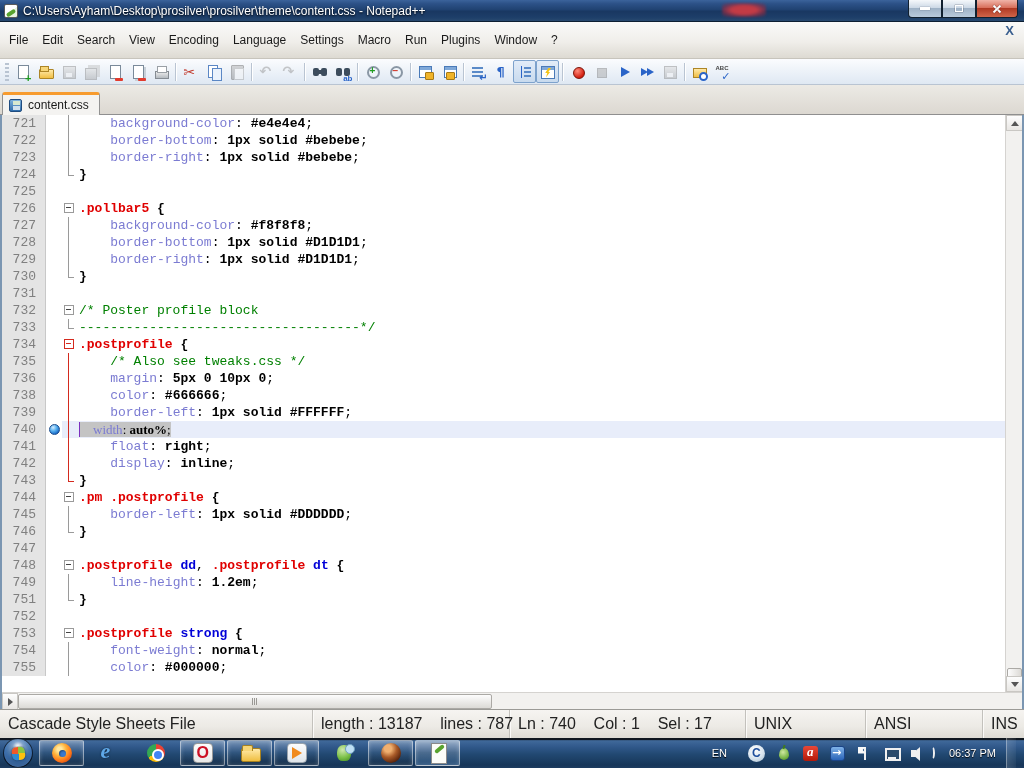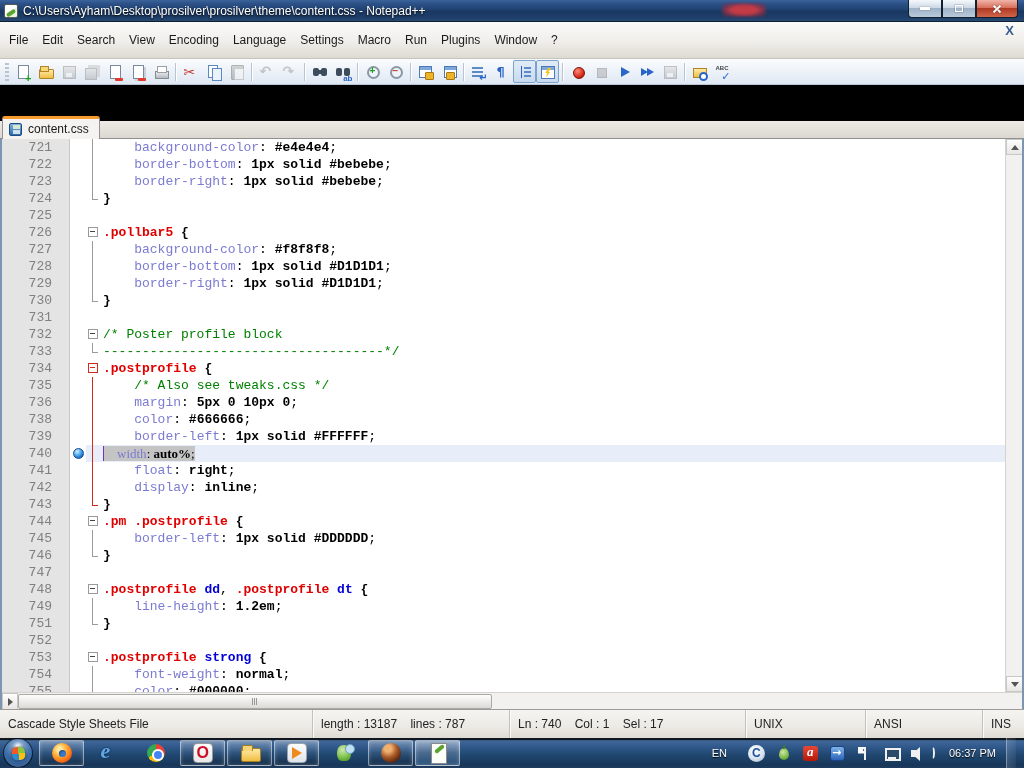--- a/index.html
+++ b/index.html
@@ -78,34 +78,34 @@
   .i-stop::before { content:""; left:4px; top:4px; width:8px; height:8px; background:#9aa2aa; border:1px solid #6f7780; }
   .i-play::before { content:""; left:5px; top:3px; width:0; height:0; border-left:9px solid #2a64c8; border-top:5px solid transparent; border-bottom:5px solid transparent; }
   .i-ffwd::before { content:""; left:2px; top:4px; width:0; height:0; border-left:7px solid #2a64c8; border-top:4px solid transparent; border-bottom:4px solid transparent; }
   .i-ffwd::after { content:""; left:8px; top:4px; width:0; height:0; border-left:7px solid #2a64c8; border-top:4px solid transparent; border-bottom:4px solid transparent; }
   .i-extfolder::before { content:""; left:1px; top:4px; width:12px; height:8px; background:linear-gradient(#ffe9a8,#f0bf45); border:1px solid #ad8526; }
   .i-extfolder::after { content:""; right:0; bottom:-1px; width:5px; height:5px; border:2px solid #2a64c8; border-radius:50%; background:#fff; }
   .i-spell::before { content:"ABC"; left:1px; top:1px; color:#444; font:bold 6px/6px "Liberation Sans",sans-serif; letter-spacing:0; }
   .i-spell::after { content:"✓"; right:0; bottom:-2px; color:#2a64c8; font:bold 11px/11px "DejaVu Sans",sans-serif; }
 
   
-  .tabbar { height:18px; background:linear-gradient(180deg,#eceae5 0%,#dcd8d1 100%); border-bottom:1px solid #8f8f8f; display:flex; align-items:flex-end; padding-left:2px;margin-top:36px; }
+  .tabbar { height:30px; background:linear-gradient(180deg,#eceae5 0%,#dcd8d1 100%); border-bottom:1px solid #8f8f8f; display:flex; align-items:flex-end; padding-left:2px; }
   .tab { height:23px; background:linear-gradient(#fdfdfd,#f2f1ee); border:1px solid #929292; border-bottom:none; border-radius:3px 3px 0 0; display:flex; align-items:center; padding:0 10px 0 6px; position:relative; margin-bottom:-1px; }
   .tab.active { border-top:3px solid #f79b2e; background:#f4f3f1; }
   .tab-disk { width:13px; height:13px; background:linear-gradient(#7fb2dd,#2f6cab); border:1px solid #1f4c80; border-radius:2px; position:relative; margin-right:6px; }
   .tab-disk::before { content:""; position:absolute; left:3px; top:1px; width:7px; height:4px; background:#d8e8d0; }
   .tab-disk::after { content:""; position:absolute; left:3px; bottom:1px; width:7px; height:4px; background:#cfe0ef; }
   .tab-label { font-size:12px; color:#1a1a1a; }
 
   
   .editor { flex:1; position:relative; background:#fff; border-left:2px solid #7b96b2; border-right:2px solid #7b96b2; overflow:hidden; display:flex; flex-direction:column; }
   .ed-body { height:598px; position:relative; overflow:hidden; display:flex; }
   .lines { flex:1; overflow:hidden; }
   .row { display:flex; height:17px; }
-  .ln { width:68px; flex:none; background:#e4e4e4; border-right:1px solid #c8c8c8; color:#808080; font:13px/17px "Liberation Mono",monospace; text-align:right; padding-right:17px; }
+  .ln { width:44px; flex:none; background:#e4e4e4; border-right:1px solid #c8c8c8; color:#808080; font:13px/17px "Liberation Mono",monospace; text-align:right; padding-right:9px; }
   .bm { width:16px; flex:none; background:#fff; display:flex; align-items:center; justify-content:center; }
   .bmk { width:11px; height:11px; border-radius:50%; background:radial-gradient(circle at 35% 28%,#d5ecff,#57b0ef 40%,#1565c4 78%,#0a3f86); border:1px solid #1a4c8c; }
   .fold { width:14px; flex:none; position:relative; }
   .cur-bg { background:#e8edfa; }
   .f-line::before { content:""; position:absolute; left:6px; top:0; bottom:0; width:1px; background:#9a9a9a; }
   .f-end::before { content:""; position:absolute; left:6px; top:0; height:9px; width:5px; border-left:1px solid #9a9a9a; border-bottom:1px solid #9a9a9a; }
   .f-start::before { content:""; position:absolute; left:2px; top:3px; width:8px; height:8px; background:#fff; border:1px solid #9a9a9a; }
   .f-start::after { content:""; position:absolute; left:4px; top:7px; width:5px; height:1px; background:#444; }
   .fa.f-line::before { background:#d42a1e; }
   .fa.f-end::before { border-color:#d42a1e; }
@@ -132,21 +132,21 @@
   .vthumb { position:absolute; left:1px; width:15px; top:553px; height:28px; background:linear-gradient(90deg,#fdfdfd,#dcdad6); border:1px solid #aba9a5; border-radius:2px; }
   .vthumb::after { content:""; position:absolute; left:3px; right:3px; top:11px; height:5px; background:repeating-linear-gradient(180deg,#9a9894 0 1px,transparent 1px 2px); }
   .hscroll { height:17px; flex:none; background:#f2f1ef; border-top:1px solid #d5d3d0; position:relative; }
   .hscroll .left { left:0; top:0; height:17px; width:16px; }
   .hscroll .right { right:17px; top:0; height:17px; width:16px; }
   .hthumb { position:absolute; left:16px; top:1px; height:15px; width:474px; background:linear-gradient(#fdfdfd,#dcdad6); border:1px solid #aba9a5; border-radius:2px; }
   .hthumb::after { content:""; position:absolute; top:3px; bottom:3px; left:233px; width:6px; background:repeating-linear-gradient(90deg,#9a9894 0 1px,transparent 1px 2px); }
   .sb-corner { position:absolute; right:0; top:0; width:17px; height:17px; background:#f2f1ef; }
 
   
-  .statusbar { height:29px; background:linear-gradient(180deg,#f6f4f1 0%,#eceae5 60%,#dedbd4 100%); border-top:1px solid #9b9a96; display:flex; align-items:center; font-size:12px; color:#222; }
+  .statusbar { height:29px; background:linear-gradient(180deg,#f6f4f1 0%,#eceae5 60%,#dedbd4 100%); border-top:1px solid #9b9a96; display:flex; align-items:center; font-size:16px; color:#222; }
   .st-sec { height:100%; display:flex; align-items:center; padding-left:8px; white-space:pre; border-right:1px solid #c3c1bc; box-shadow:1px 0 0 #fbfaf8; }
   .st-doc { width:313px; } .st-len { width:197px; } .st-pos { width:236px; } .st-eol { width:120px; } .st-enc { width:117px; } .st-ins { flex:1; border-right:none; }
 
   
   .taskbar { height:30px; background:linear-gradient(180deg,#11181f 0%,#0f1620 5%,#40699a 9%,#30588a 30%,#214871 55%,#173659 90%,#1d3c60 100%); display:flex; align-items:center; position:relative; }
   .start-orb { width:30px; height:30px; border-radius:50%; margin:0 5px 0 3px; position:relative; flex:none;
     background:radial-gradient(circle at 50% 28%,rgba(255,255,255,.95) 0 6%,rgba(190,220,250,.55) 22%,rgba(50,100,160,.85) 55%,#10294a 85%); border:1px solid rgba(0,0,0,.65); box-shadow:inset 0 -3px 6px rgba(120,180,255,.5); display:flex; align-items:center; justify-content:center; }
   .orb-flag { width:13px; height:13px; border-radius:35%; transform:rotate(-8deg);
     background:conic-gradient(#8cc63f 0 25%, #ffc20e 0 50%, #2e8bd0 0 75%, #ef5a28 0 100%); box-shadow:0 0 2px rgba(0,0,0,.7); }
   .task-btn { width:45px; height:26px; margin:0 1px; border-radius:2px; display:flex; align-items:center; justify-content:center; border:1px solid transparent; }

